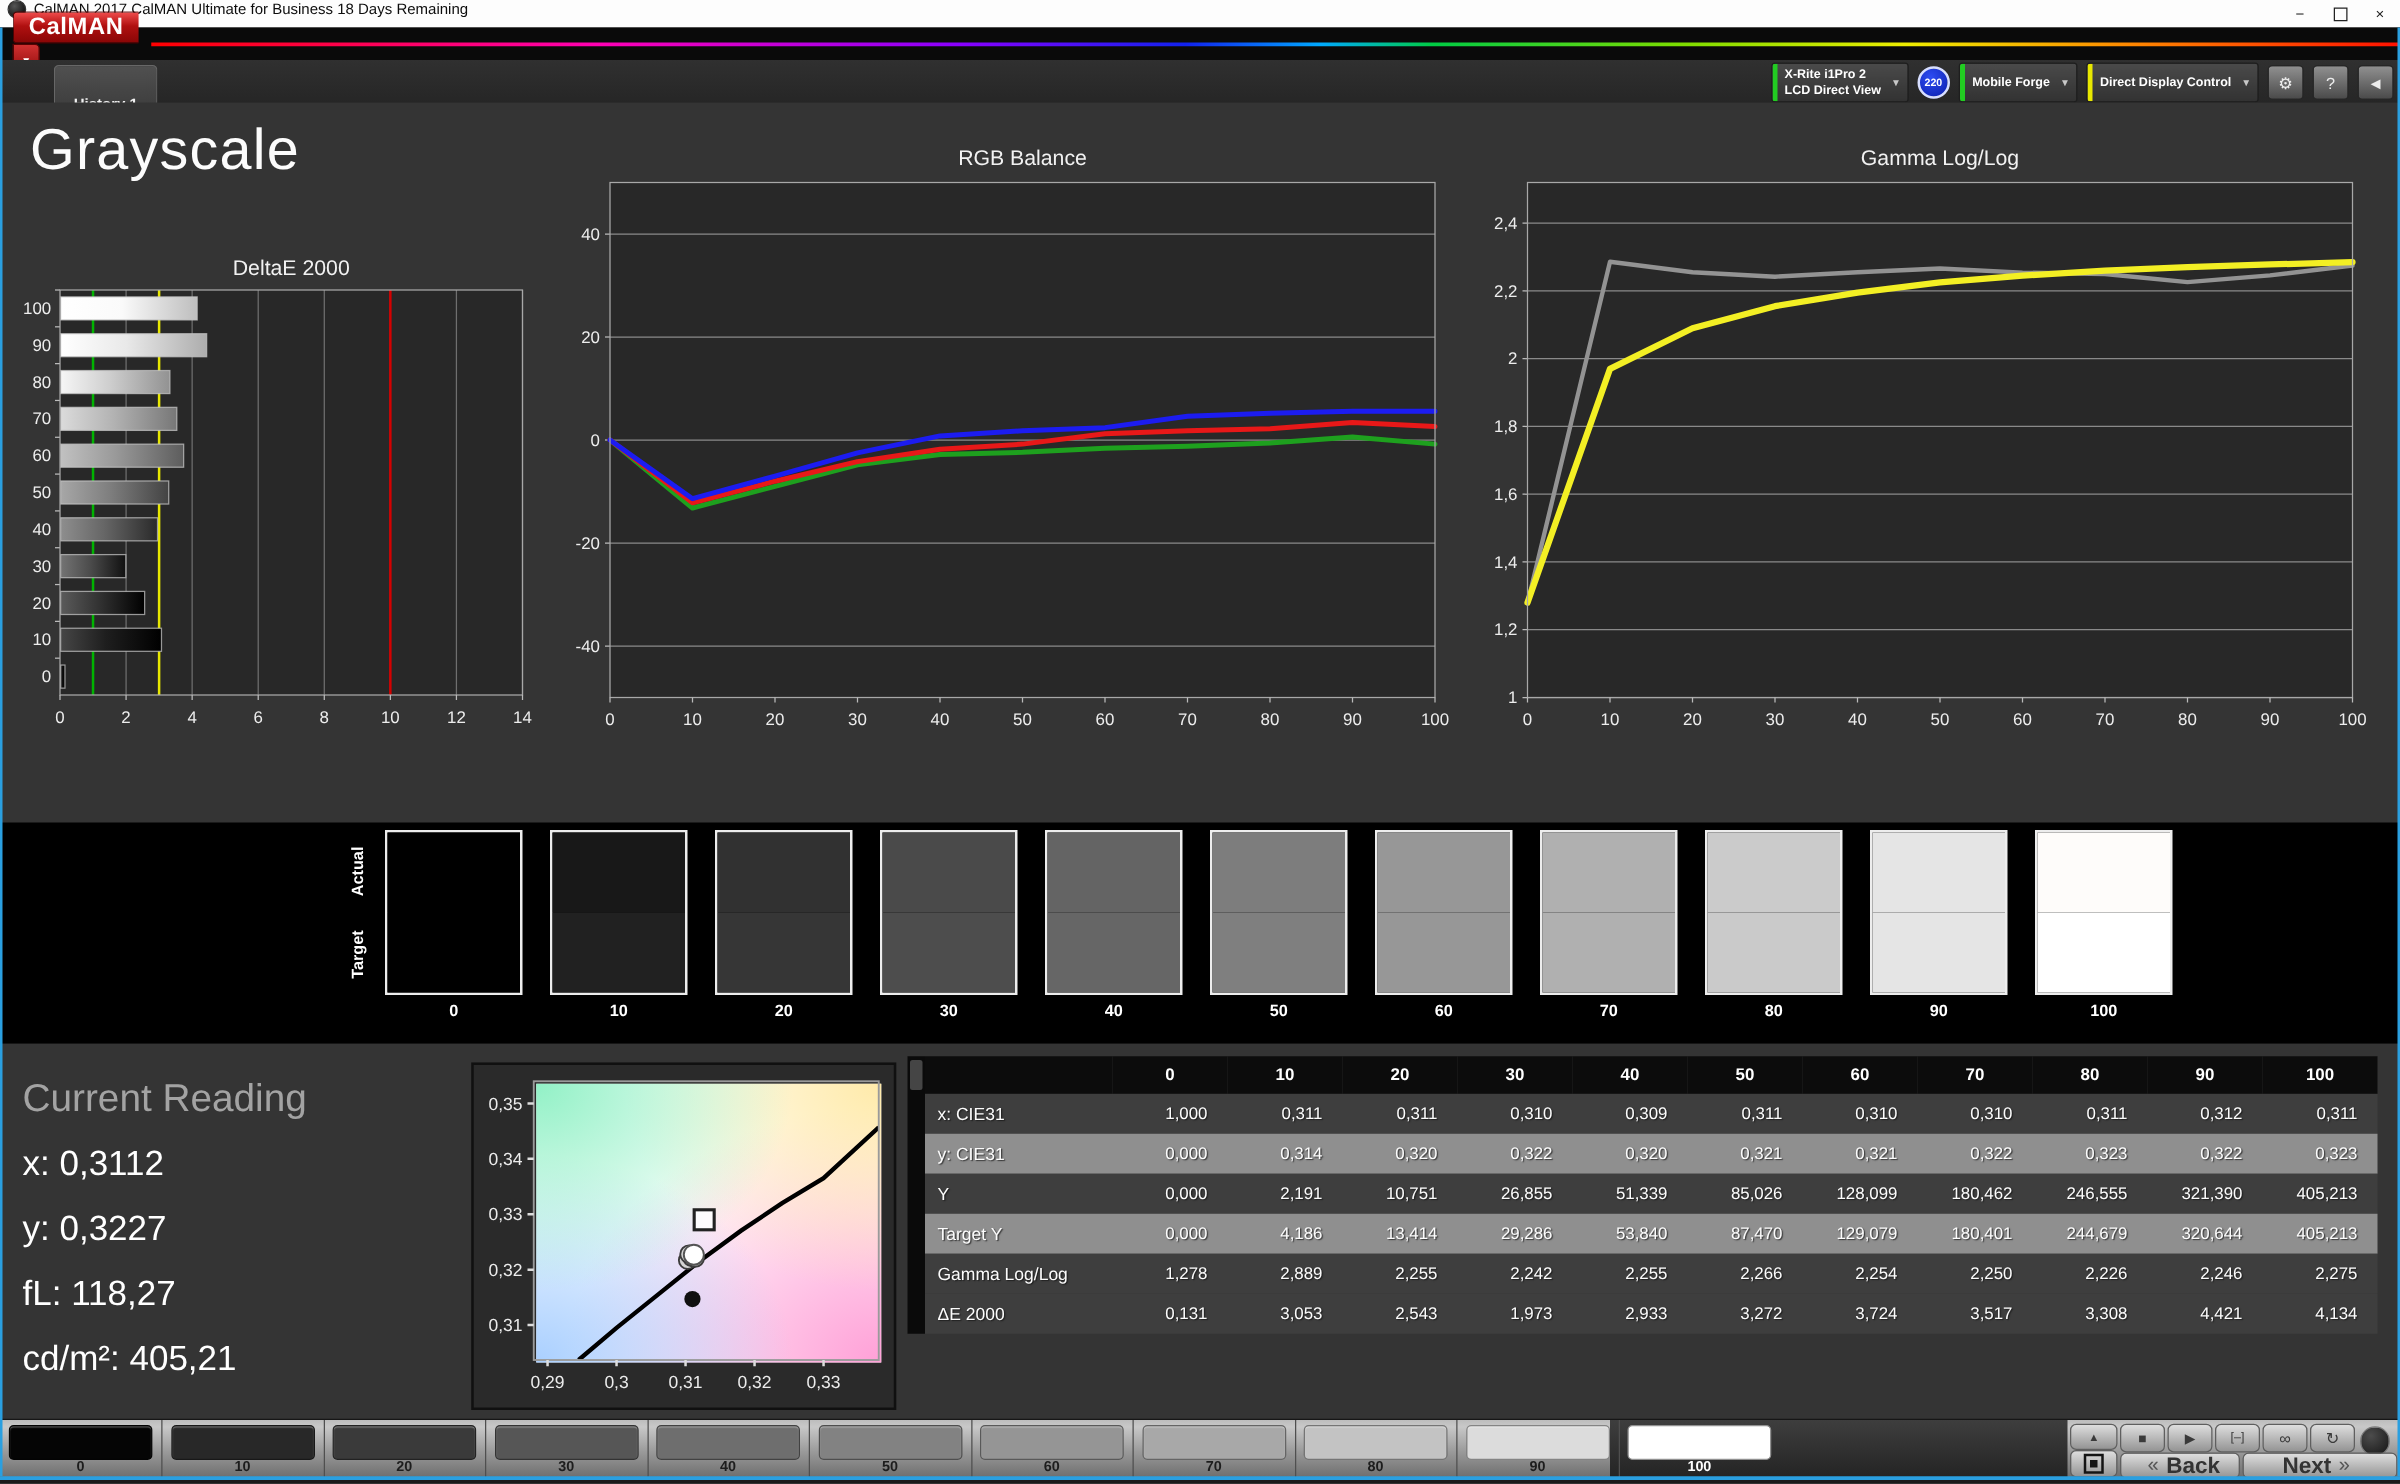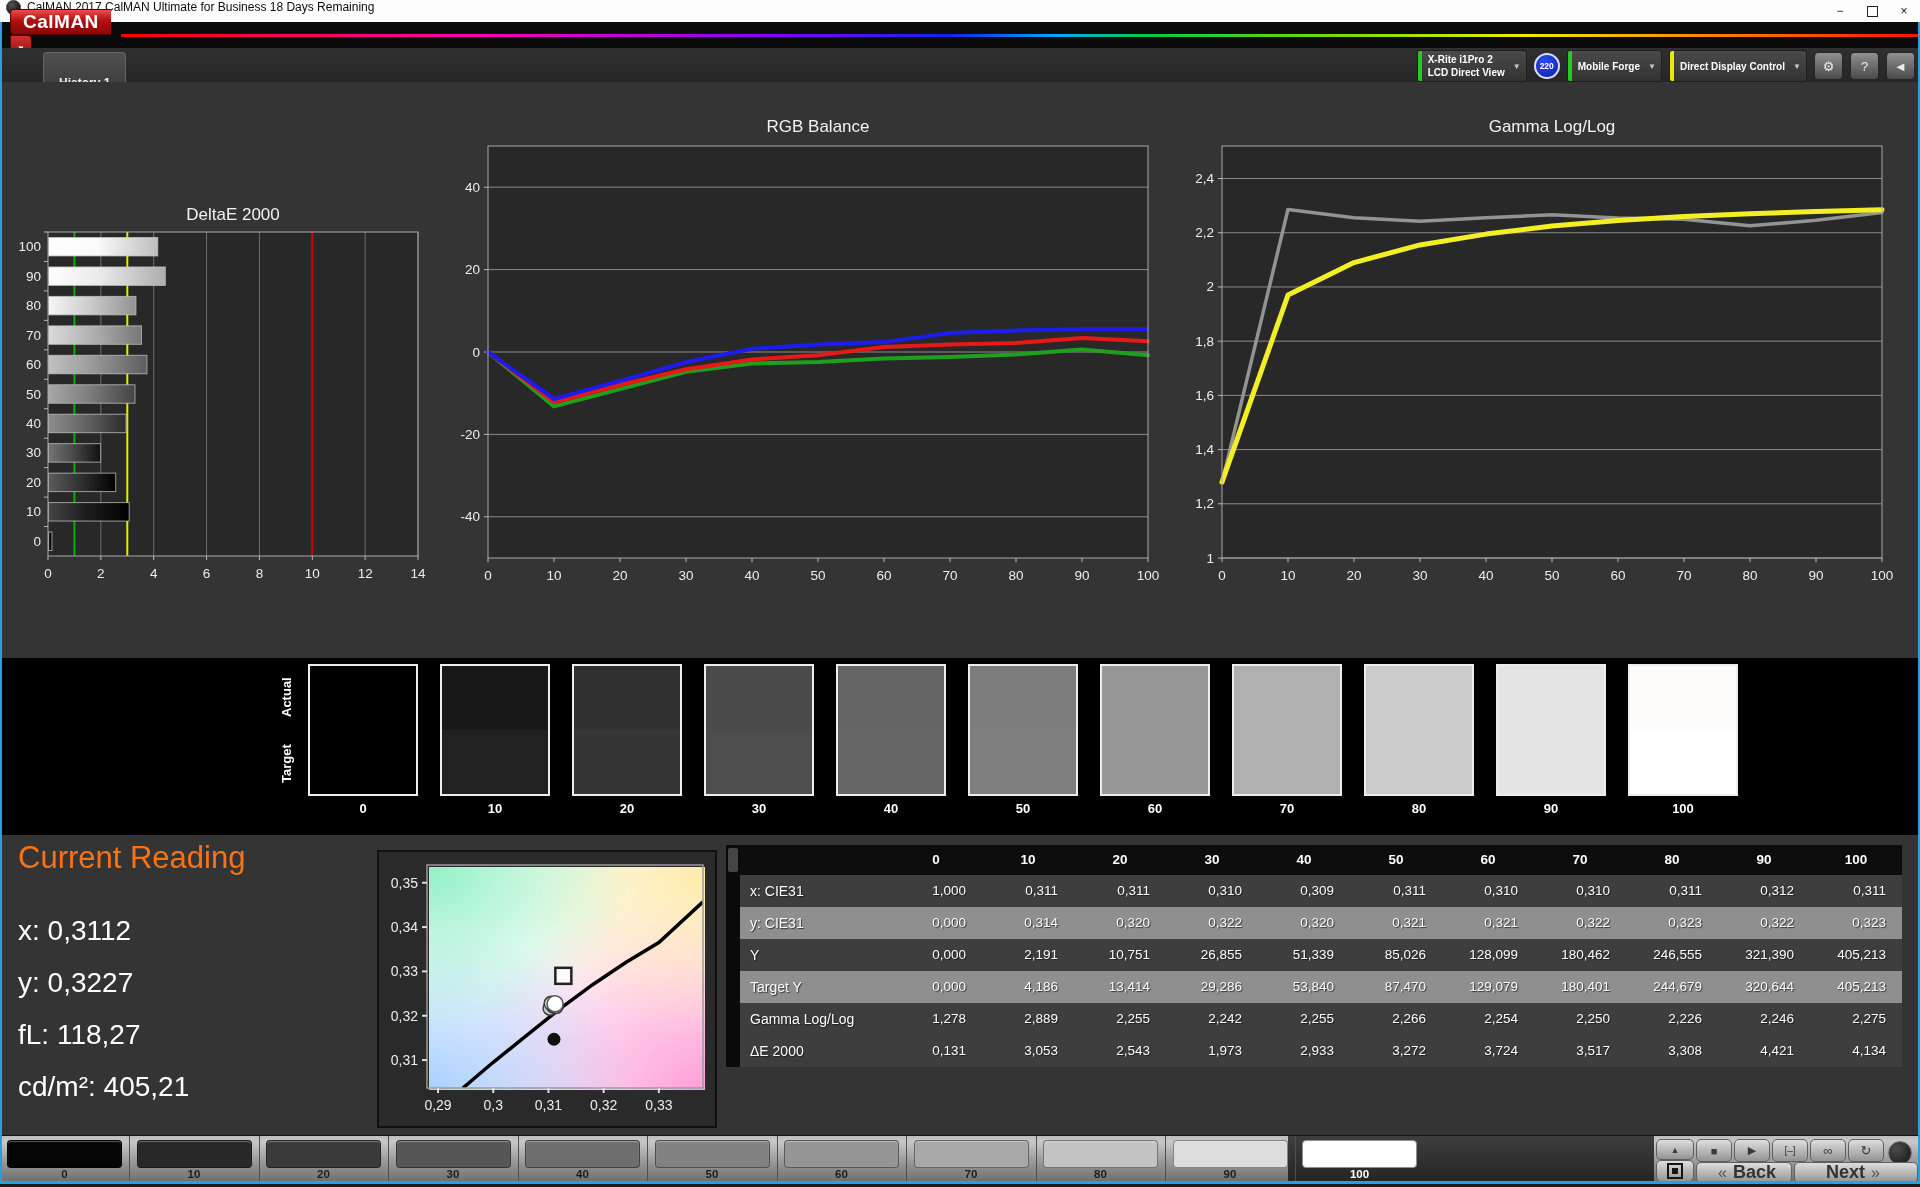--- a/index.html
+++ b/index.html
@@ -59,21 +59,21 @@
   .swatchband{left:0;top:658px;width:1920px;height:177px;background:#000;}
   .rotlab{position:absolute;left:276px;width:20px;display:flex;align-items:center;justify-content:center;
     color:#fff;font-size:13px;font-weight:bold;writing-mode:vertical-rl;transform:rotate(180deg);}
   .gsw{position:absolute;width:110px;}
   .gswbox{width:110px;height:132px;border:2px solid #ededed;box-sizing:border-box;}
   .gswhalf{width:100%;height:50%;}
   .gswlab{margin-top:5px;text-align:center;color:#fff;font-size:13px;font-weight:bold;}
 
   
   .bottomsec{left:0;top:835px;width:1920px;height:300px;background:#343434;}
-  .crtitle{position:absolute;left:18px;top:5px;font-size:31px;color:#f97316;}
+  .crtitle{position:absolute;left:18px;top:26px;font-size:31px;color:#a3a3a3;}
   .crline{position:absolute;left:18px;font-size:28px;color:#fff;}
   .ciepanel{position:absolute;left:377px;top:15px;width:340px;height:278px;background:#2a2a2a;border:2px solid #101010;box-sizing:border-box;}
   .cieplotbg{position:absolute;left:50px;top:15px;width:276px;height:223px;background:
     radial-gradient(120% 120% at 0% 0%, rgba(140,240,195,.95), rgba(140,240,195,0) 62%),
     radial-gradient(120% 120% at 100% 0%, rgba(255,233,165,.95), rgba(255,233,165,0) 62%),
     radial-gradient(120% 120% at 0% 100%, rgba(165,205,255,.95), rgba(165,205,255,0) 62%),
     radial-gradient(135% 135% at 100% 100%, rgba(255,160,215,1), rgba(255,160,215,0) 68%),
     #ffffff;}
   .ciesvg{position:absolute;left:0;top:0;}
   #table-mount{position:absolute;left:726px;top:10px;display:flex;}
@@ -182,20 +182,21 @@
       <div class="sqbtn">
           <span>?</span>
         </div>
       <div class="sqbtn">
           <span>◄</span>
         </div>
     </div>
   </div>
 
   <div class="abs main">
+    <div class="pagetitle">Grayscale</div>
     <div id="chart-deltae"><svg width="436" height="400" viewBox="0 0 436 400">
           <defs>
             <linearGradient id="bgrad0" x1="0" y1="0" x2="1" y2="0">
               <stop offset="0%" stop-color="#ffffff"></stop>
               <stop offset="45%" stop-color="#fafafa"></stop>
               <stop offset="100%" stop-color="#bebebe"></stop>
             </linearGradient>
             <linearGradient id="bgrad1" x1="0" y1="0" x2="1" y2="0">
               <stop offset="0%" stop-color="#ffffff"></stop>
               <stop offset="45%" stop-color="#e9e9e9"></stop>

